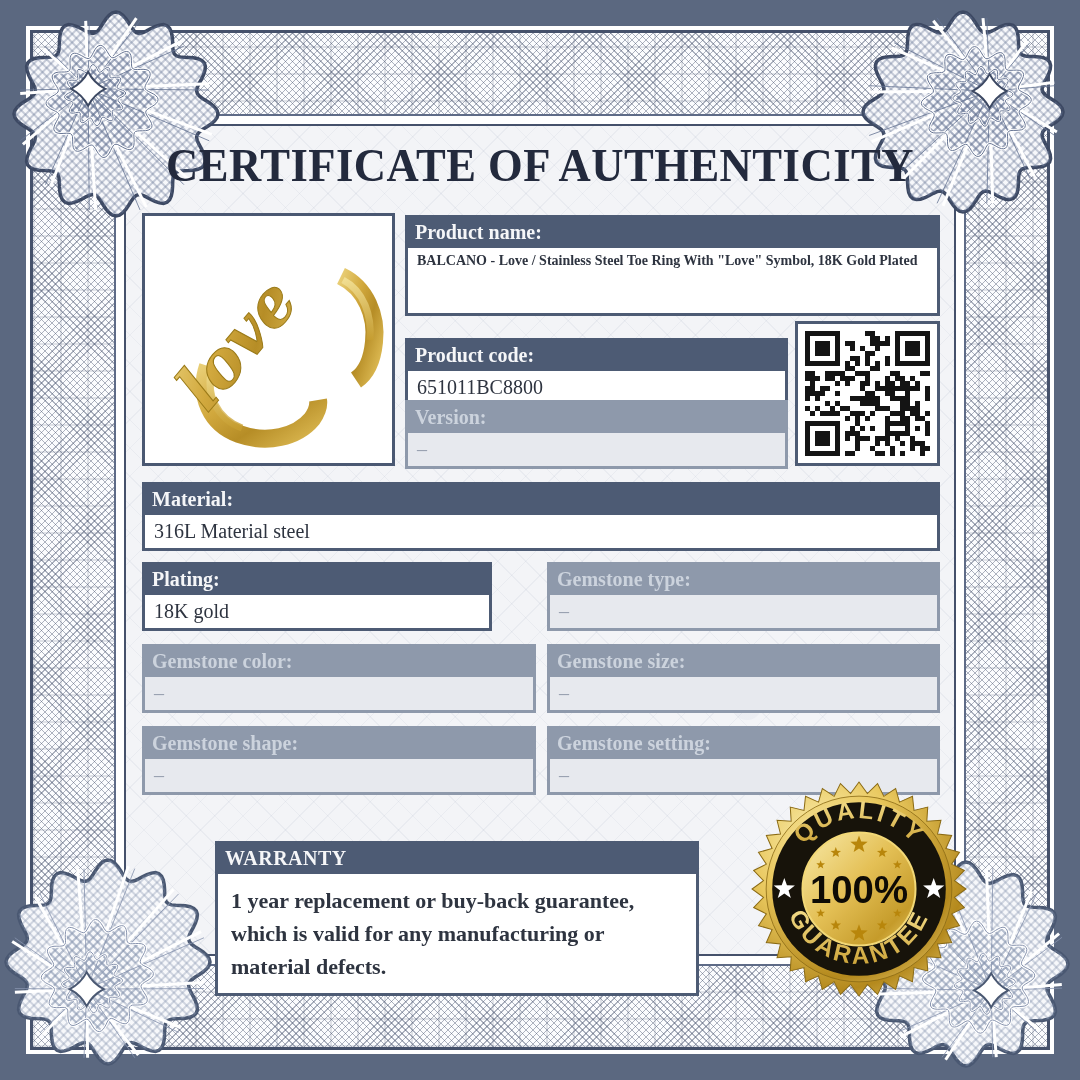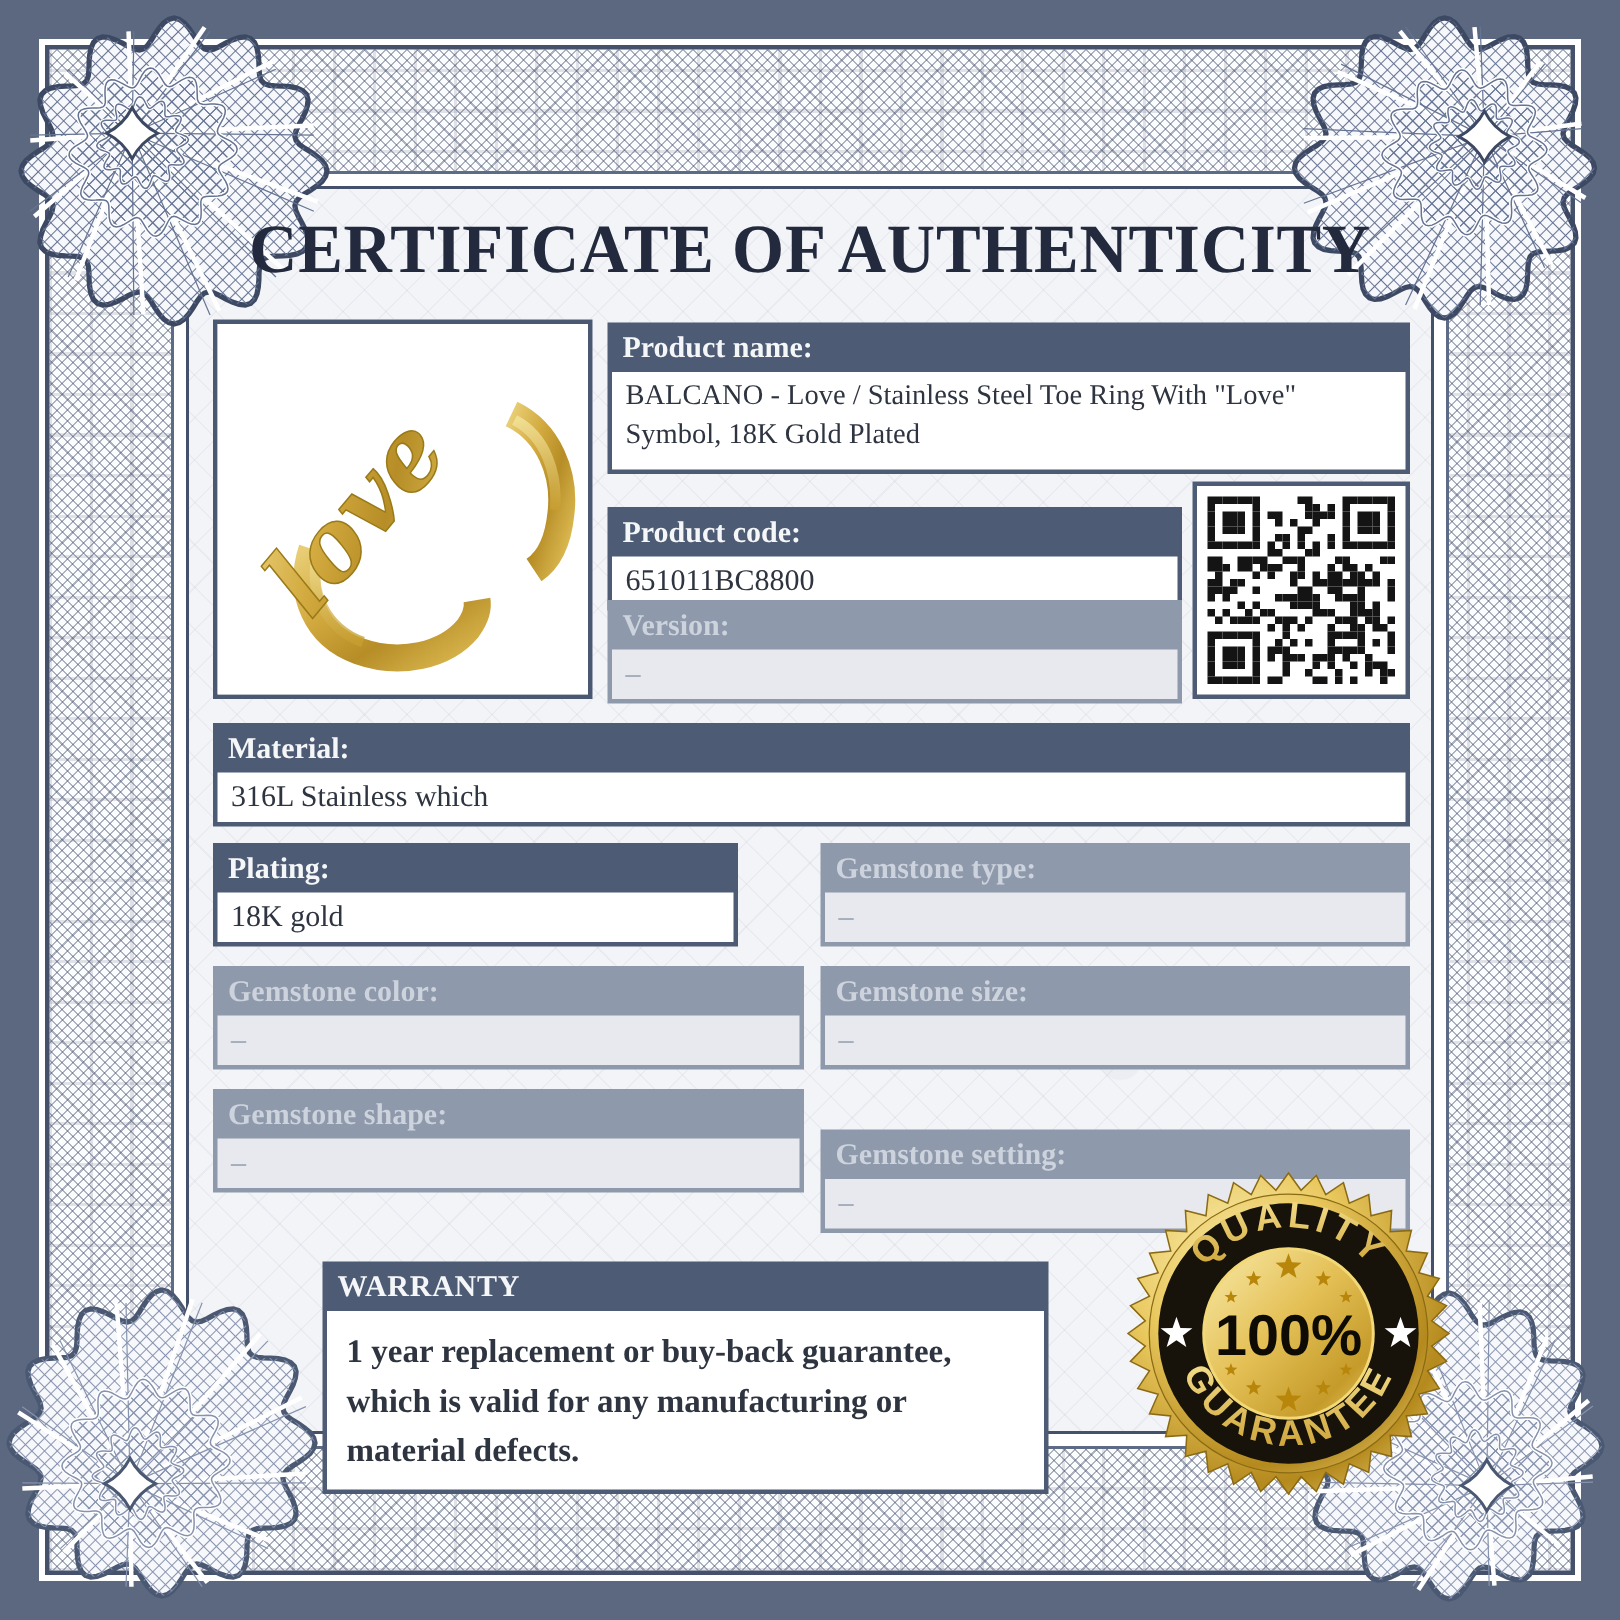--- a/index.html
+++ b/index.html
@@ -57,21 +57,21 @@
     display:block;padding:5px 10px 4px;font-weight:700;font-size:20px;
     line-height:1.2;color:#f5f6f8;
   }
   .field.muted .label{color:#ccd3dd;}
   .field .value{
     display:block;margin:0 3px 3px;background:#ffffff;
     padding:3px 9px 4px;font-size:20px;line-height:1.3;color:#2e3440;
     min-height:26px;
   }
   .field.muted .value{background:#e7e9ee;color:#959eae;}
-  .field .value.small{font-size:19px;line-height:1.38;}
+  .field .value.small{font-size:14px;line-height:1.38;font-weight:bold;}
   .field .value.bold{font-weight:700;font-size:22px;line-height:1.5;padding:10px 13px;}
 
   
   .qr{
     position:absolute;left:795px;top:321px;width:145px;height:145px;
     background:#ffffff;border:3px solid #4d5b74;box-sizing:border-box;
     display:flex;align-items:center;justify-content:center;
   }
   
   .badge{position:absolute;left:750px;top:780px;width:218px;height:218px;}
@@ -582,21 +582,21 @@
         <rect x="74" y="124" width="5" height="5" fill="#141414"></rect>
         <rect x="79" y="124" width="5" height="5" fill="#141414"></rect>
         <rect x="89" y="124" width="5" height="5" fill="#141414"></rect>
         <rect x="99" y="124" width="5" height="5" fill="#141414"></rect>
         <rect x="119" y="124" width="5" height="5" fill="#141414"></rect>
       </svg>
   </div>
 
   <div class="field dark" style="left:142px;top:482px;width:798px;">
     <span class="label">Material:</span>
-    <span class="value">316L Stainless which</span>
+    <span class="value">316L Material steel</span>
   </div>
 
   <div class="field dark" style="left:142px;top:562px;width:350px;">
     <span class="label">Plating:</span>
     <span class="value">18K gold</span>
   </div>
   <div class="field muted" style="left:547px;top:562px;width:393px;">
     <span class="label">Gemstone type:</span>
     <span class="value">–</span>
   </div>
@@ -607,21 +607,21 @@
   </div>
   <div class="field muted" style="left:547px;top:644px;width:393px;">
     <span class="label">Gemstone size:</span>
     <span class="value">–</span>
   </div>
 
   <div class="field muted" style="left:142px;top:726px;width:394px;">
     <span class="label">Gemstone shape:</span>
     <span class="value">–</span>
   </div>
-  <div class="field muted" style="left:547px;top:726px;width:393px;margin-top:27px;">
+  <div class="field muted" style="left:547px;top:726px;width:393px;">
     <span class="label">Gemstone setting:</span>
     <span class="value">–</span>
   </div>
 
   <div class="field dark" style="left:215px;top:805px;width:484px;margin-top:36px;">
     <span class="label" style="letter-spacing:0.5px;">WARRANTY</span>
     <span class="value bold" style="min-height:78px;">1 year replacement or buy-back guarantee, which is valid for any manufacturing or material defects.</span>
   </div>
 
   <svg class="badge" viewBox="0 0 216 216">

